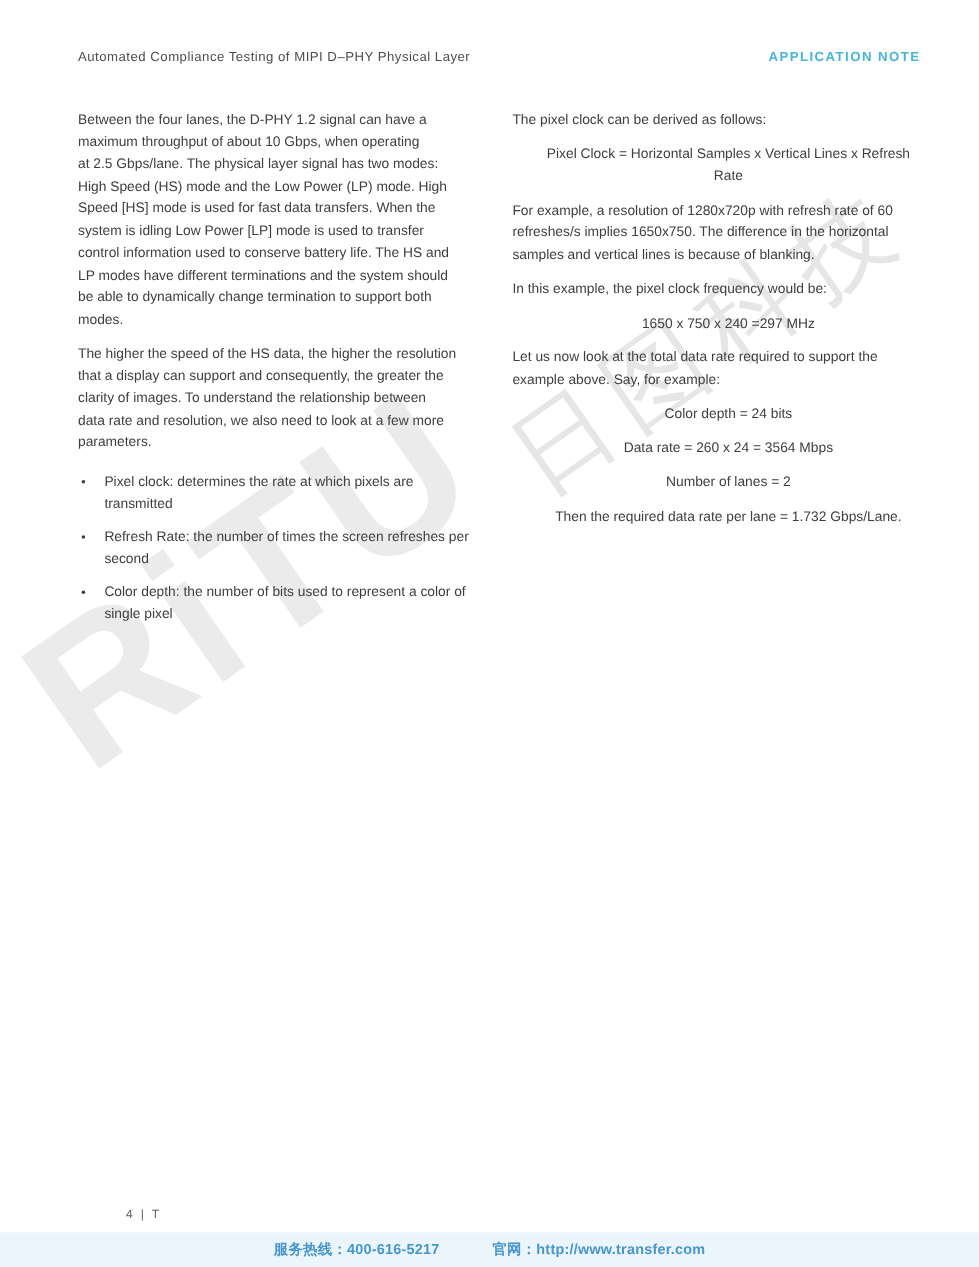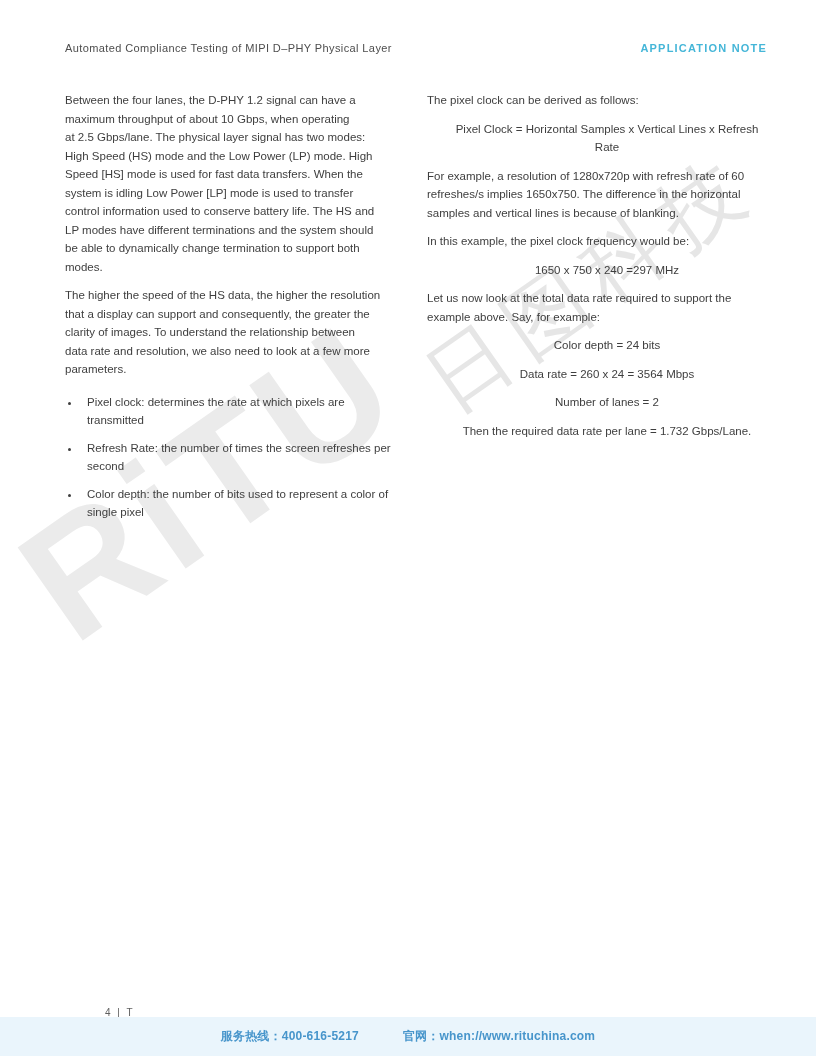--- a/index.html
+++ b/index.html
@@ -59,21 +59,21 @@
   .bullets li{margin:0 0 9px 0;padding-left:6px;}
   .bullets li span{white-space:pre-line;}
   
   .page-num{
     position:absolute;left:65px;top:1007px;
     font-size:10px;letter-spacing:2px;color:#5f5f5f;
     z-index:2;
     margin-left:40px;
   }
   .footer-bar{
-    position:absolute;left:0;right:0;bottom:0;height:39px;
+    position:absolute;left:0;right:0;bottom:0;height:29px;
     background:#eaf5fc;
     display:flex;align-items:center;justify-content:center;gap:44px;
     z-index:2;
   }
   .footer-bar span{
     font-size:12px;font-weight:bold;color:#4795cb;letter-spacing:0.2px;
   }
 </style>
 </head>
 <body>
@@ -134,16 +134,16 @@
       <p class="para indent">Number of lanes = 2</p>
       <p class="para indent">Then the required data rate per lane = 1.732 Gbps/Lane.</p>
     </section>
 
   </main>
 
   <div class="page-num">4 | T</div>
 
   <footer class="footer-bar">
     <span>服务热线：400-616-5217</span>
-    <span>官网：when://www.rituchina.com</span>
+    <span>官网：http://www.transfer.com</span>
   </footer>
 
 </div>
 
 </body></html>

